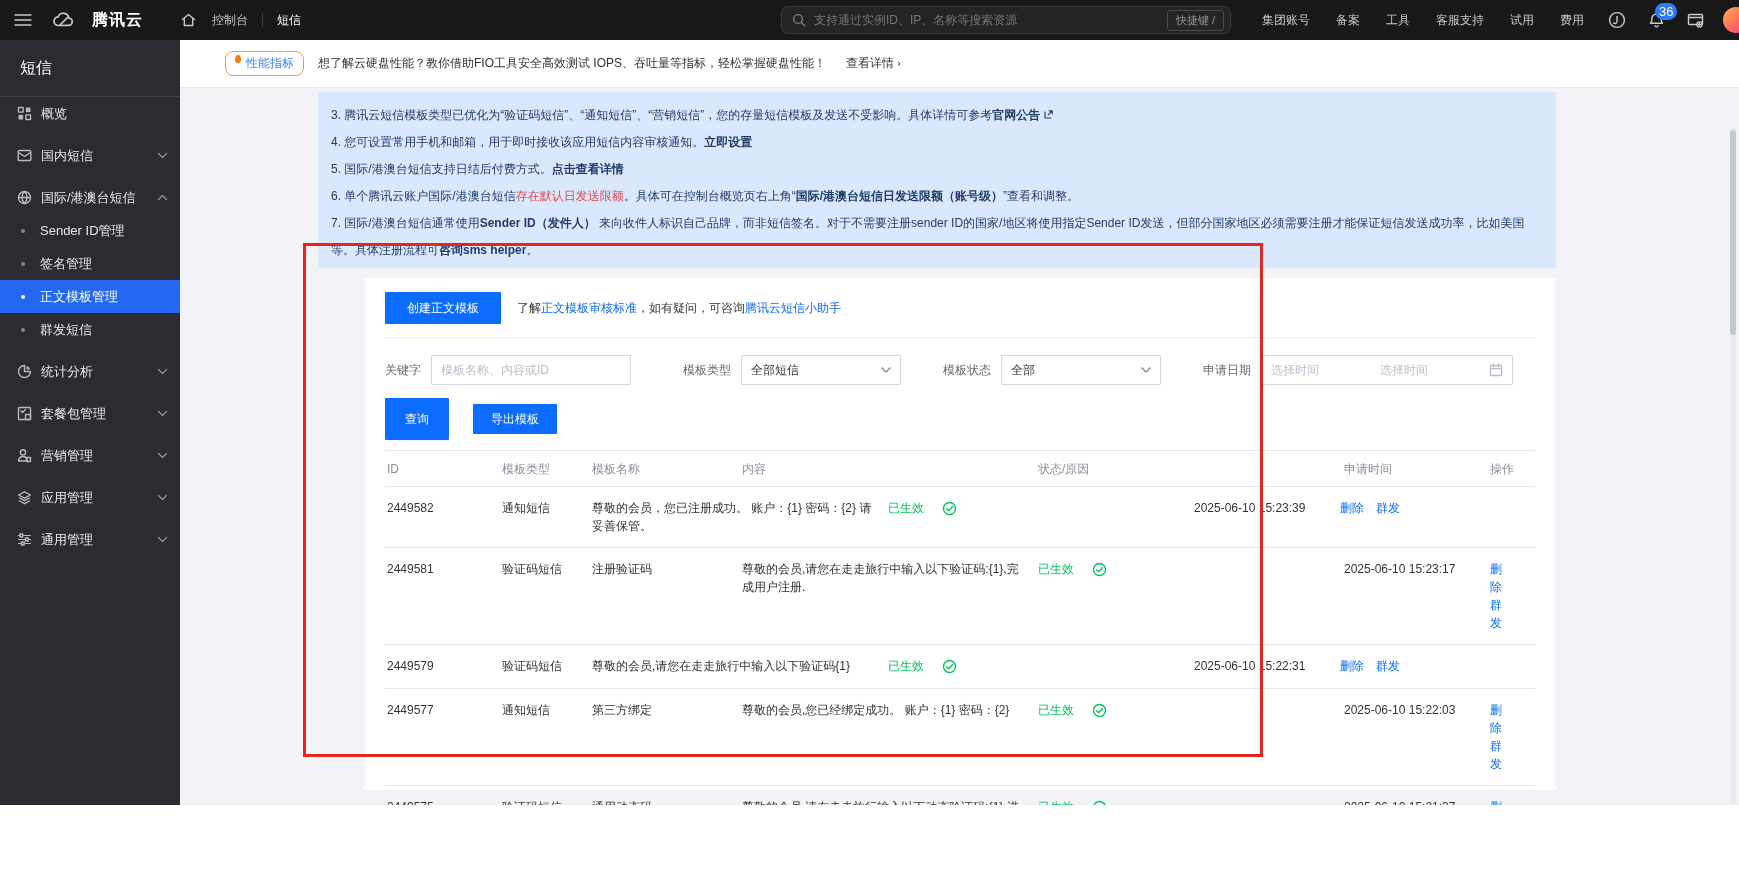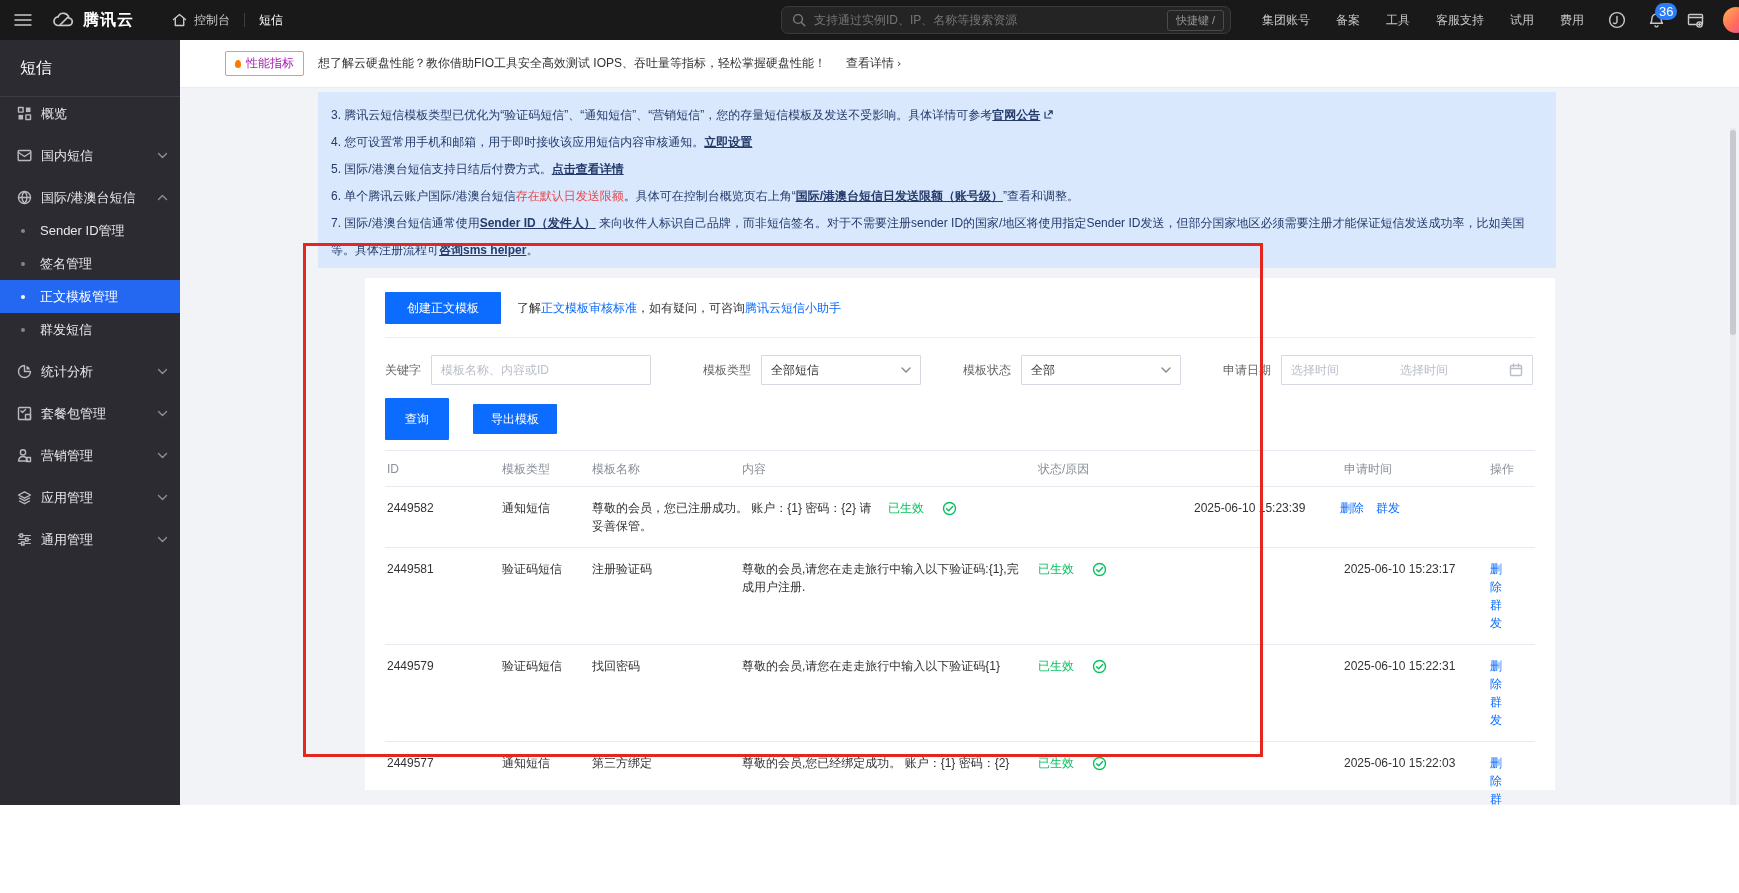--- a/index.html
+++ b/index.html
@@ -4,21 +4,21 @@
 <style>
   *{margin:0;padding:0;box-sizing:border-box}
   html,body{width:1739px;height:893px;overflow:hidden;background:#fff;
     font-family:"Liberation Sans","DejaVu Sans",sans-serif;font-size:12px;color:#333}
   .icn{display:inline-flex;align-items:center;justify-content:center;flex:none}
   .icn svg{display:block}
 
   
   #navbar{position:absolute;left:0;top:0;width:1739px;height:40px;background:#191919;
     display:flex;align-items:center;color:#c9c9c9;z-index:30}
-  #navbar .nv{display:flex;align-items:center;gap:7px;padding:0 14px;height:40px;cursor:pointer;white-space:nowrap}
+  #navbar .nv{display:flex;align-items:center;gap:16px;padding:0 14px;height:40px;cursor:pointer;white-space:nowrap}
   #brand{color:#fff;font-size:16px;font-weight:bold;letter-spacing:1px}
   .nv-div{width:1px;height:14px;background:#3d3d3d}
   #crumb-app{color:#fff}
   #nav-search{margin-left:auto;display:flex;align-items:center;height:28px;width:450px;
     background:#242424;border:1px solid #3a3a3a;border-radius:7px;padding:0 6px 0 10px;color:#7c7c7c}
   #nav-search input{flex:1;background:transparent;border:0;outline:0;color:#aaa;font-size:12px;margin-left:8px}
   #nav-search input::placeholder{color:#757575}
   #shortcut-pill{border:1px solid #4a4a4a;border-radius:3px;padding:2px 8px;color:#9a9a9a;font-size:11px;white-space:nowrap}
   #nav-right{display:flex;align-items:center;margin-left:18px}
   #nav-right .nav-item{padding:0 13px;height:40px;display:flex;align-items:center;cursor:pointer;white-space:nowrap}
@@ -38,47 +38,47 @@
   .sb-item .sb-chev{color:#8e8f94}
   .sb-sub{padding-left:16px}
   .sb-dot{width:4px;height:4px;border-radius:50%;background:#85868c;margin:0 15px 0 5px;flex:none}
   .sb-item.active{background:#2468f2;color:#fff}
   .sb-item.active .sb-dot{background:#fff}
   #sidebar .grp{margin-top:9px}
 
   
   #content{position:absolute;left:180px;top:40px;width:1559px;height:765px;background:#f2f3f7}
   #banner{height:48px;background:#fff;border-bottom:1px solid #ebebeb;display:flex;align-items:center;padding-left:45px;color:#333}
-  #banner-tag{display:flex;align-items:center;gap:5px;border:1px solid #ff9740;color:#a21caf;border-radius:2px;
+  #banner-tag{display:flex;gap:5px;border:1px solid #ff9740;color:#3b82f6;border-radius:8px;
     padding:3px 9px;font-size:12px}
   #banner-tag .dot{width:6px;height:8px;border-radius:50% 50% 50% 50%/60% 60% 40% 40%;background:#ff7a00}
   #banner-text{margin-left:14px}
   #banner-link{font-weight:normal;margin-left:20px;cursor:pointer}
   #banner-link .gt{font-family:"DejaVu Sans",sans-serif;font-size:11px;margin-left:3px}
 
   
   #alert{position:absolute;left:138px;top:52px;width:1238px;height:176px;background:#d9e8fd;
     color:#243b6b;padding:10px 18px 0 13px;line-height:27px;overflow:hidden}
-  #alert .seg-link{font-weight:bold;text-decoration:underline;cursor:pointer}
+  #alert .seg-link{font-weight:bold;cursor:pointer}
   #alert .seg-red{color:#e5484d}
   #alert .ext{margin-left:3px;color:#243b6b;vertical-align:-1px}
 
   
   #card{position:absolute;left:185px;top:238px;width:1190px;height:512px;background:#fff;padding:14px 20px 0 20px}
   .btn{display:inline-flex;align-items:center;justify-content:center;background:#0b6cff;color:#fff;
     border:0;cursor:pointer;font-size:12px;border-radius:1px}
   #create-btn{height:32px;padding:0 22px}
   #card-tip{margin-left:16px;color:#333}
   #card-tip .tip-link{color:#0b6cff;cursor:pointer}
   #card-row1{display:flex;align-items:center;padding-bottom:13px;border-bottom:1px solid #eceef2}
 
   #filter-row{display:flex;align-items:center;margin-top:17px;color:#666}
   .f-label{margin-right:10px;white-space:nowrap}
   .f-input,.f-select,.f-range{height:30px;border:1px solid #d4d8e0;background:#fff;display:flex;align-items:center;border-radius:1px}
-  #kw-input{width:220px;padding:4px 9px}
+  #kw-input{width:200px;padding:4px 9px}
   #kw-input input{border:0;outline:0;width:100%;font-size:12px;color:#333}
   #kw-input input::placeholder{color:#b9bec9}
   .f-select{padding:0 9px;color:#333;cursor:pointer}
   .f-select .val{flex:1}
   #type-select{width:160px;margin-right:42px}
   #status-select{width:160px;margin-right:42px}
   #kw-input{margin-right:52px}
   .f-range{width:252px;padding:0 9px;color:#b9bec9;justify-content:space-between;cursor:pointer}
   .caret{color:#888}
 
@@ -442,21 +442,20 @@
                   </svg>
                 </span>
               </span>
             </div>
             <div class="t-cell col-time">2025-06-10 15:23:17</div>
             <div class="t-cell col-ops"><span class="op-link">删除</span><span class="op-link">群发</span></div>
           </div>
           <div class="t-row">
             <div class="t-cell col-id">2449579</div>
             <div class="t-cell col-type">验证码短信</div>
-            <div class="t-cell col-name">找回密码</div>
             <div class="t-cell col-content">尊敬的会员,请您在走走旅行中输入以下验证码{1}</div>
             <div class="t-cell col-status">
               <span class="status-ok">
                 <span>已生效</span>
                 <span class="icn">
                   <svg width="15" height="15" viewBox="0 0 15 15" fill="none" stroke="currentColor" stroke-width="1.4" stroke-linecap="round" stroke-linejoin="round">
                     <circle cx="7.5" cy="7.5" r="6"></circle>
                     <path d="M4.6 7.7 6.7 9.8 10.6 5.6"></path>
                   </svg>
                 </span>

